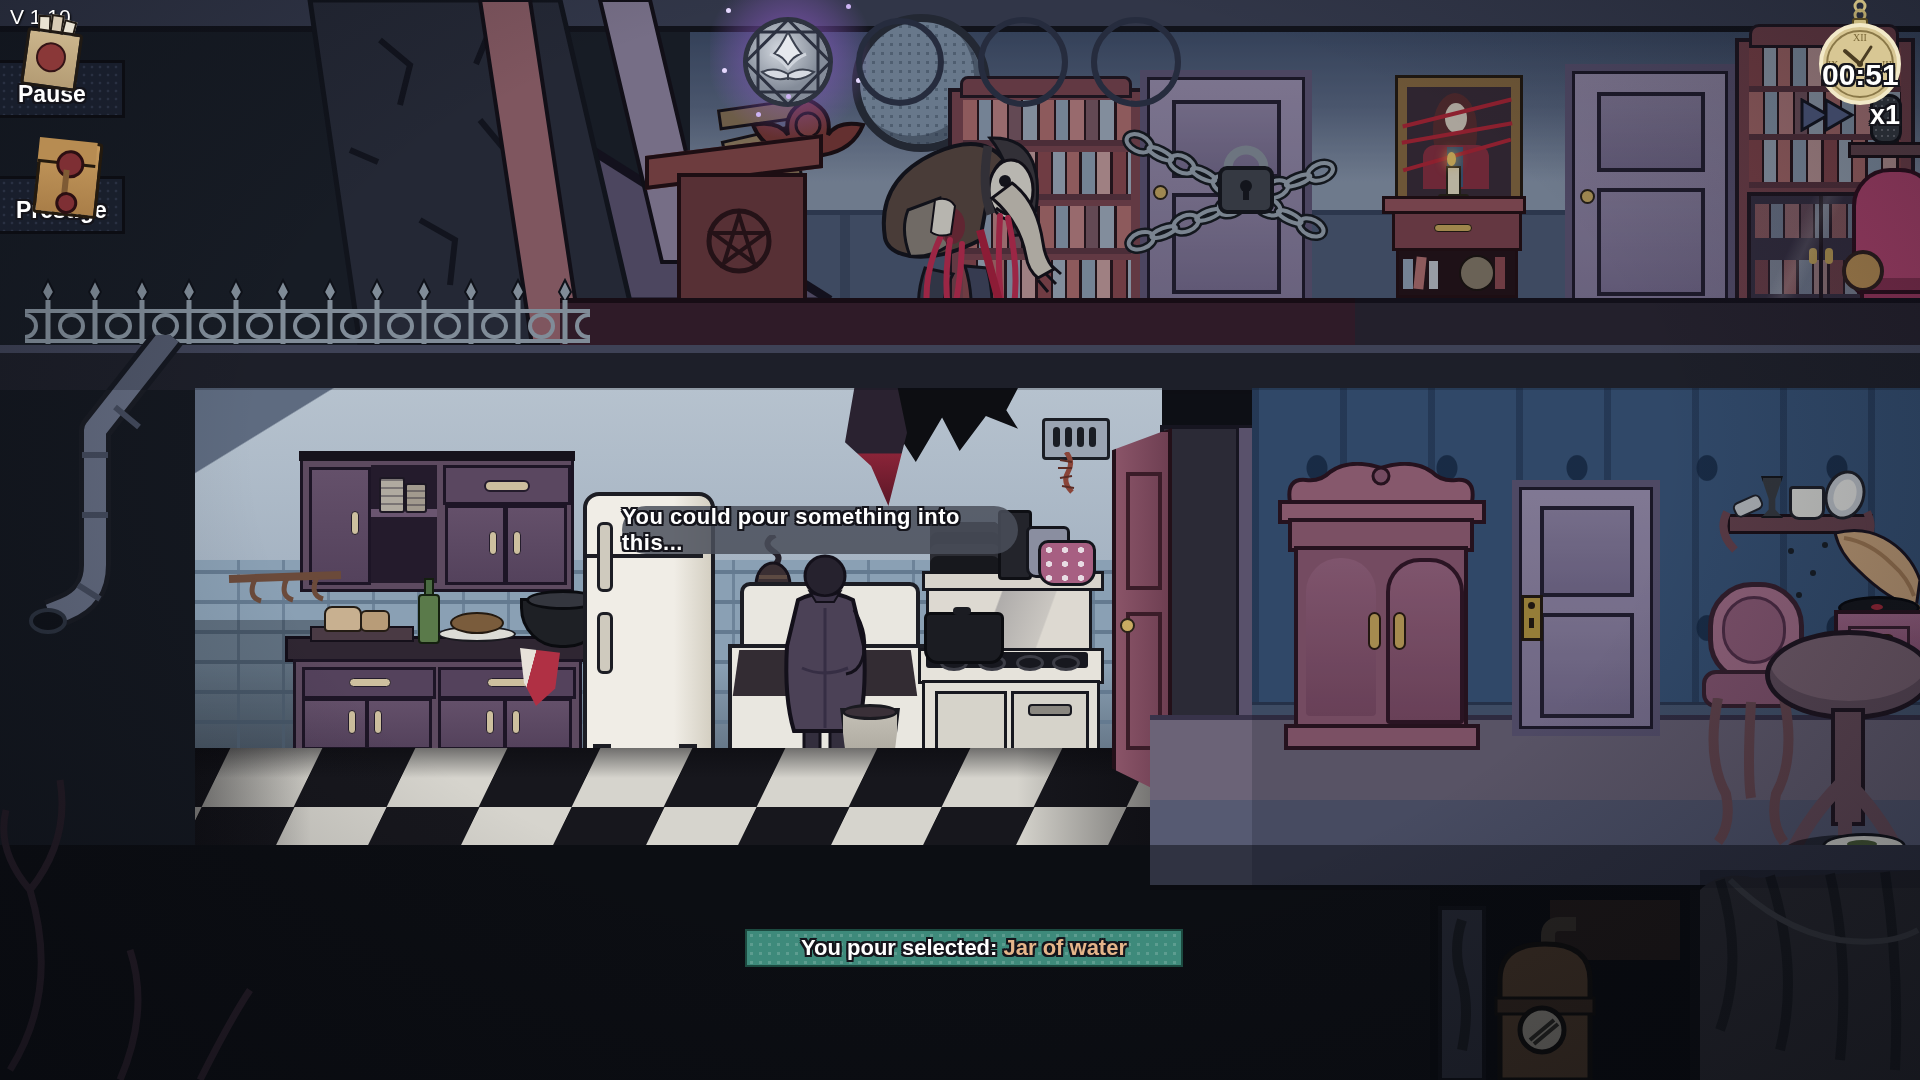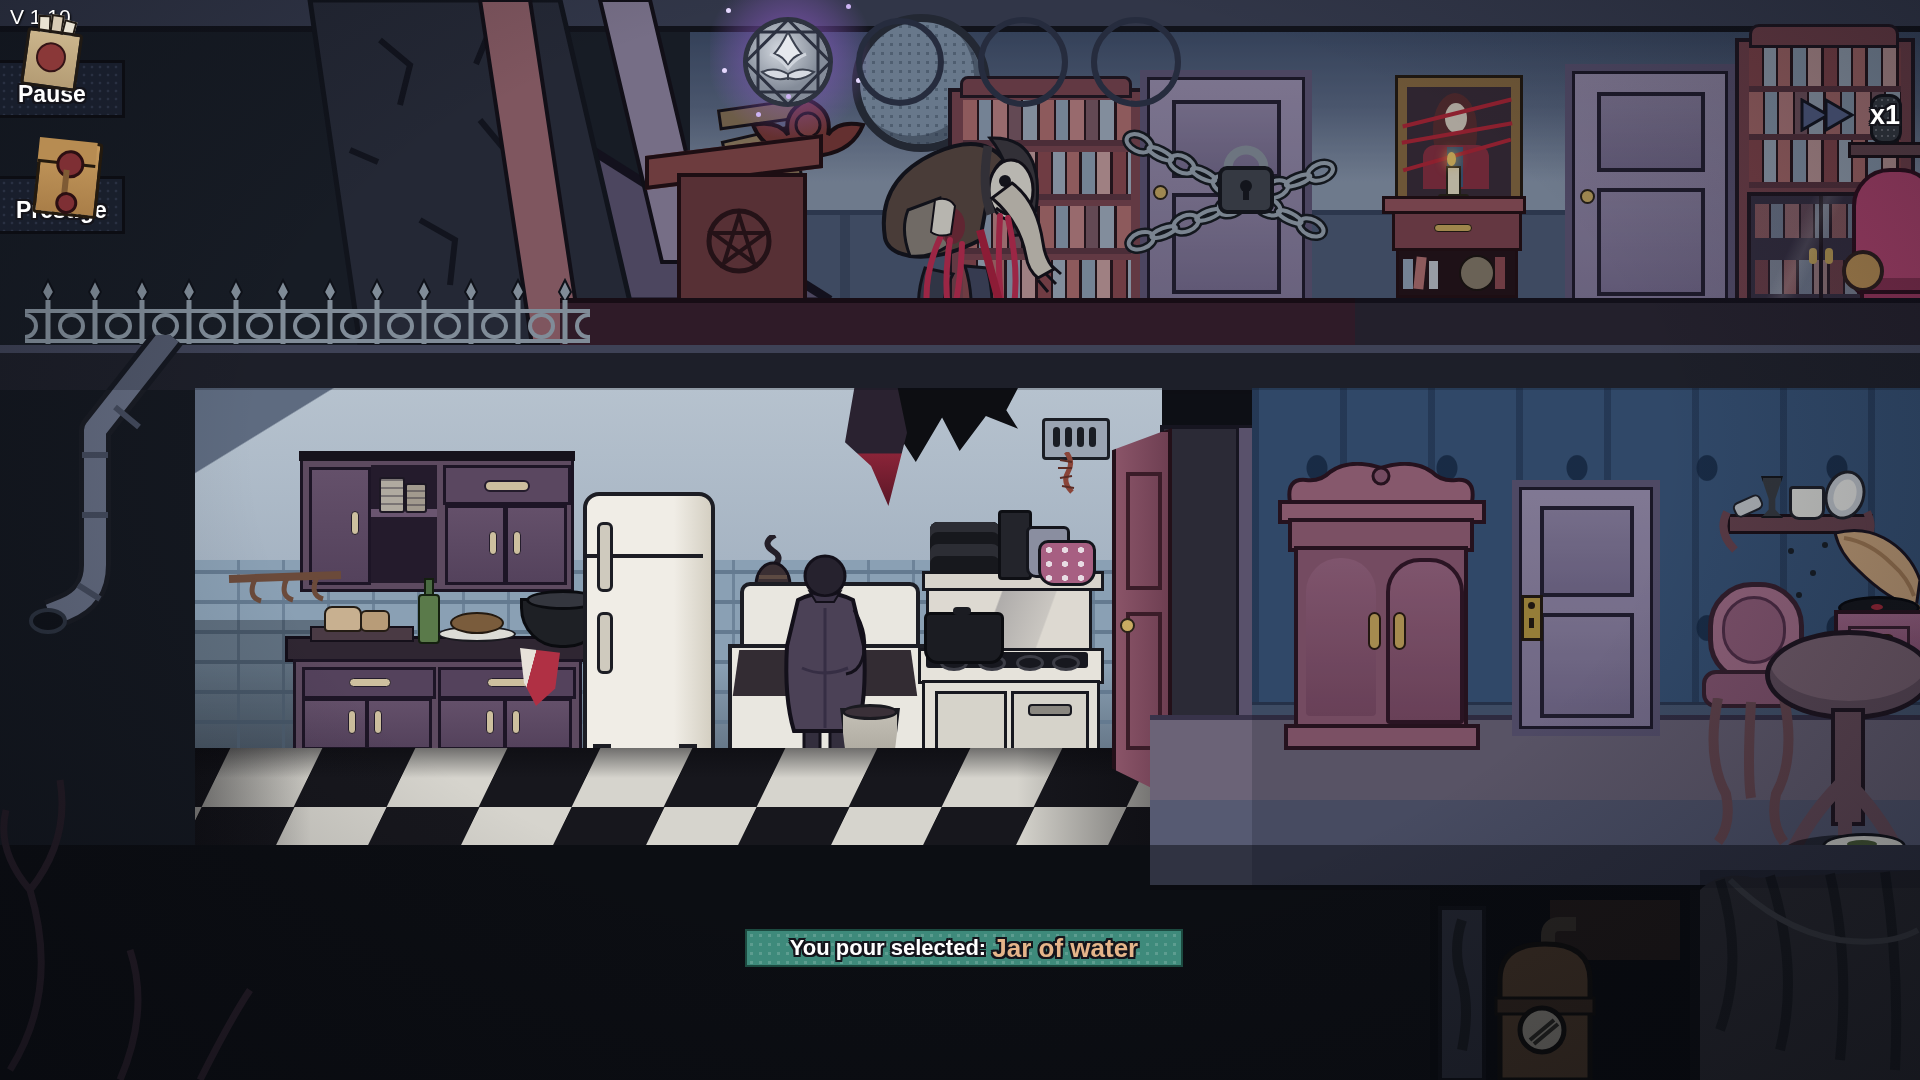--- a/index.html
+++ b/index.html
@@ -523,20 +523,23 @@
     <rect x="0" y="0" width="220" height="210" fill="rgba(8,9,14,.35)"></rect>
   </svg>
   <svg class="abs" style="left:0;top:690px;width:260px;height:390px" viewBox="0 0 260 390">
     <path d="M10,380 Q60,300 30,200 Q70,150 60,90 M30,200 Q-4,160 6,120 M120,390 Q150,320 130,260 M200,390 Q230,330 250,300" stroke="#241c26" stroke-width="7" fill="none"></path>
   </svg>
 
   <div class="abs dim" style="left:0;top:0;width:1920px;height:390px;background:rgba(10,12,24,.22)"></div>
   <div class="abs dim" style="left:1252px;top:388px;width:668px;height:500px;background:rgba(8,10,22,.18)"></div>
   <div class="abs dim" style="left:0;top:0;width:1920px;height:1080px;background:radial-gradient(ellipse at 50% 42%,transparent 52%,rgba(4,6,12,.38))"></div>
 
+  <div class="abs" style="left:622px;top:506px;width:396px;height:48px;border-radius:26px;background:rgba(74,79,90,.85);display:flex;align-items:center;justify-content:center;z-index:30">
+    <span class="otxt" style="font-size:22px;letter-spacing:.5px">You could pour something into this...</span>
+  </div>
 
   <div class="abs otxt" style="left:10px;top:5px;font-size:21px;font-weight:normal;text-shadow:1px 1px 2px #000;z-index:50">V 1.10</div>
 
   <div class="abs hudbtn" style="top:60px;z-index:50">
     <span class="otxt" style="position:absolute;left:18px;top:18px;font-size:23px">Pause</span>
   </div>
   <div class="abs" style="left:24px;top:30px;width:50px;height:54px;z-index:51;transform:rotate(8deg)">
     <div class="abs" style="left:10px;top:-14px;width:9px;height:22px;background:#e8e2d2;border:2px solid #201a14;transform:rotate(-6deg)"></div>
     <div class="abs" style="left:22px;top:-16px;width:9px;height:22px;background:#d8cbb4;border:2px solid #201a14"></div>
     <div class="abs" style="left:34px;top:-12px;width:9px;height:20px;background:#e8e2d2;border:2px solid #201a14;transform:rotate(7deg)"></div>
@@ -548,20 +551,36 @@
     <span class="otxt" style="position:absolute;left:16px;top:18px;font-size:23px">Prestige</span>
   </div>
   <div class="abs" style="left:36px;top:140px;width:62px;height:74px;z-index:51;transform:rotate(6deg)">
     <div class="abs" style="left:0;top:0;width:58px;height:70px;border-radius:4px;background:linear-gradient(#c59a5e,#a97e48);border:3px solid #241a0e"></div>
     <div class="abs" style="left:0;top:0;width:58px;height:22px;background:#b78c52;border-bottom:3px solid #241a0e"></div>
     <div class="abs" style="left:19px;top:10px;width:22px;height:22px;border-radius:50%;background:#7e2f34;border:3px solid #2c0f12"></div>
     <div class="abs" style="left:27px;top:30px;width:6px;height:26px;background:#7e5a34"></div>
     <div class="abs" style="left:22px;top:52px;width:16px;height:16px;border-radius:50%;background:#7e2f34;border:3px solid #2c0f12"></div>
   </div>
 
+  <div class="abs" style="left:1800px;top:0;width:120px;height:140px;z-index:50">
+    <svg style="position:absolute;left:10px;top:0" width="100" height="110" viewBox="0 0 100 110">
+      <circle cx="50" cy="6" r="5" fill="none" stroke="#c8b87e" stroke-width="3"></circle>
+      <circle cx="50" cy="15" r="5" fill="none" stroke="#b0a068" stroke-width="3"></circle>
+      <rect x="43" y="19" width="14" height="9" rx="2" fill="#c8b87e" stroke="#564820" stroke-width="2"></rect>
+      <circle cx="50" cy="64" r="39" fill="#d8c794" stroke="#f2e9c8" stroke-width="4"></circle>
+      <circle cx="50" cy="64" r="33" fill="none" stroke="#8a7848" stroke-width="2"></circle>
+      <text x="50" y="41" font-size="10" text-anchor="middle" fill="#7a6838" font-family="Liberation Serif,serif">XII</text>
+      <text x="23" y="68" font-size="10" text-anchor="middle" fill="#7a6838" font-family="Liberation Serif,serif">IX</text>
+      <text x="77" y="68" font-size="10" text-anchor="middle" fill="#7a6838" font-family="Liberation Serif,serif">III</text>
+      <path d="M50,64 L35,51" stroke="#4a3c22" stroke-width="4" stroke-linecap="round"></path>
+      <path d="M50,64 L61,47" stroke="#4a3c22" stroke-width="3" stroke-linecap="round"></path>
+      <circle cx="50" cy="64" r="3" fill="#4a3c22"></circle>
+    </svg>
+    <span class="otxt" style="position:absolute;left:22px;top:58px;font-size:30px">00:51</span>
+  </div>
   <div class="abs" style="left:1798px;top:96px;width:120px;height:40px;z-index:50;cursor:pointer">
     <svg style="position:absolute;left:0;top:2px" width="64" height="34" viewBox="0 0 64 34">
       <path d="M4,2 L30,17 L4,32 Z" fill="#3e4765" stroke="#10121c" stroke-width="3"></path>
       <path d="M28,2 L54,17 L28,32 Z" fill="#3e4765" stroke="#10121c" stroke-width="3"></path>
     </svg>
     <span class="otxt" style="position:absolute;left:72px;top:4px;font-size:27px">x1</span>
   </div>
 
   <div class="abs" style="left:720px;top:0;width:480px;height:130px;z-index:45">
     <div class="abs dim" style="left:-10px;top:-30px;width:160px;height:170px;background:radial-gradient(circle,rgba(154,95,216,.55) 20%,rgba(154,95,216,.25) 50%,transparent 72%)"></div>
@@ -583,21 +602,21 @@
       <path d="M48,60 L48,66" stroke="#3c4250" stroke-width="2"></path>
     </svg>
     <div class="abs" style="left:6px;top:8px;width:5px;height:5px;border-radius:50%;background:#e6d8ff;box-shadow:120px -4px 0 #cdb4f4,60px 86px 0 #cdb4f4,-4px 60px 0 #e6d8ff,130px 70px 0 #e6d8ff,30px 104px 0 #cdb4f4"></div>
     <div class="seal-ring" style="left:136px;top:18px;width:76px;height:76px"></div>
     <div class="seal-ring" style="left:258px;top:17px;width:78px;height:78px"></div>
     <div class="seal-ring" style="left:371px;top:17px;width:78px;height:78px"></div>
   </div>
 
   <div class="abs" style="left:745px;top:929px;width:434px;height:34px;background:#3e8a7b;border:2px solid #1c4a40;background-image:radial-gradient(rgba(255,255,255,.16) 1.7px,transparent 1.8px);background-size:9px 9px;display:flex;align-items:center;justify-content:center;z-index:40">
     <span class="otxt" style="font-size:22px;white-space:pre">You pour selected: </span>
-    <span class="otxt" style="font-size:26px;color:#e5b58a">Jar of water</span>
+    <span class="otxt" style="font-size:22px;color:#e5b58a">Jar of water</span>
   </div>
 
   <div class="abs" style="left:0;top:960px;width:1920px;height:110px;z-index:40">
     
 
     
 
     
 
     

